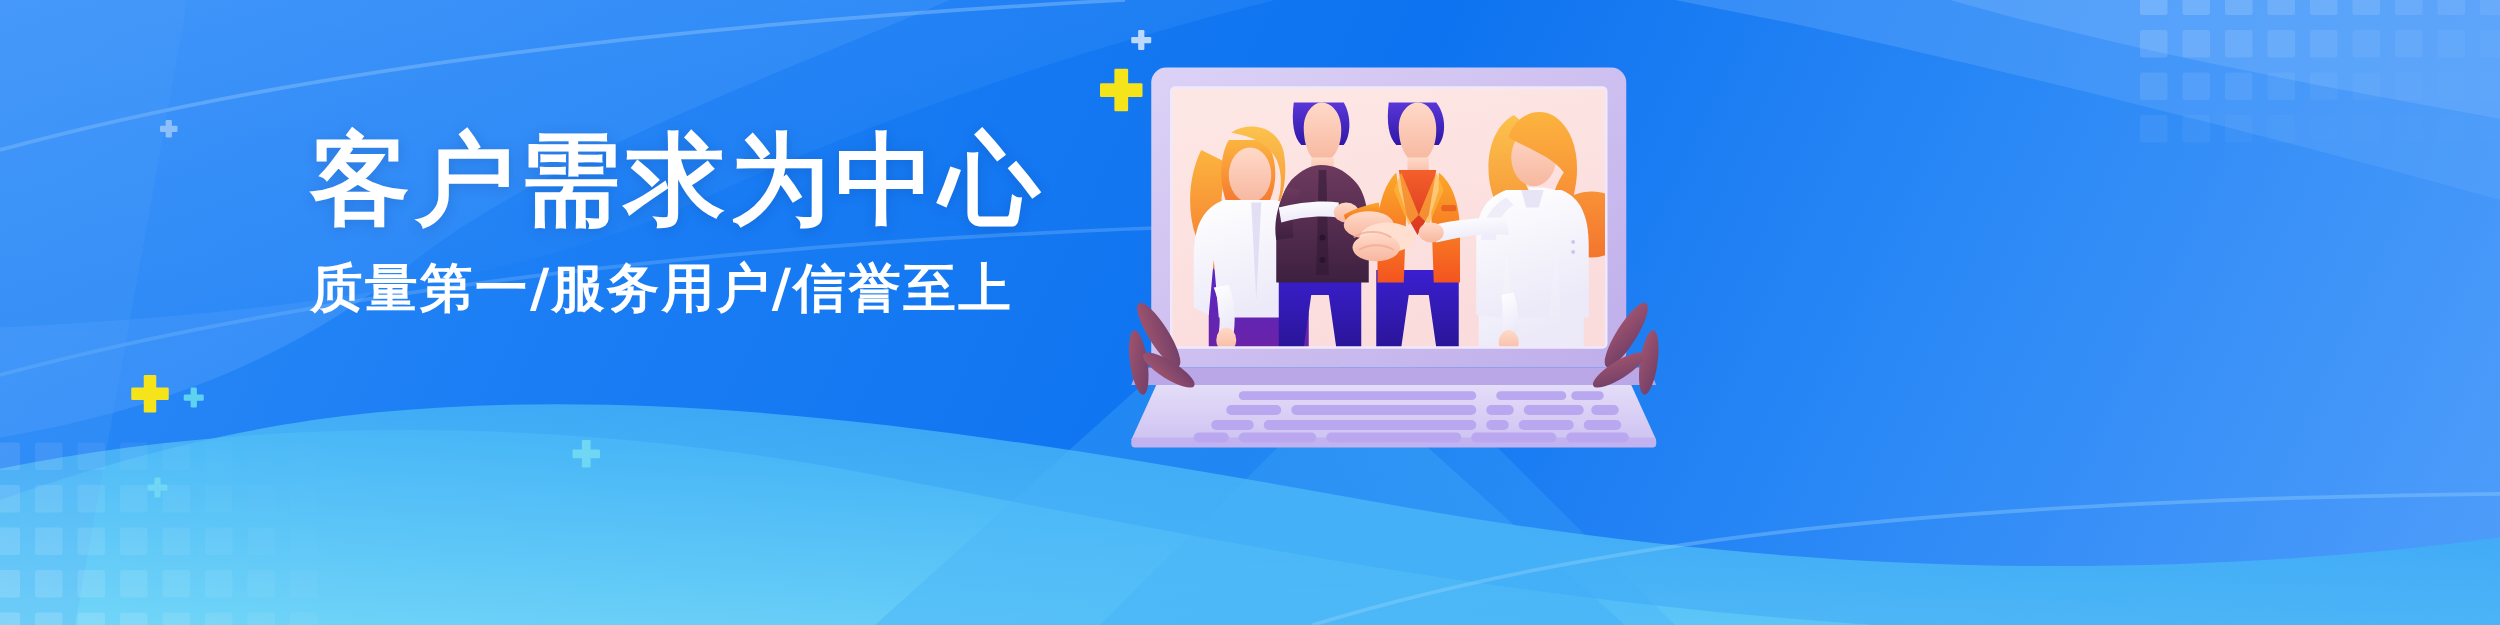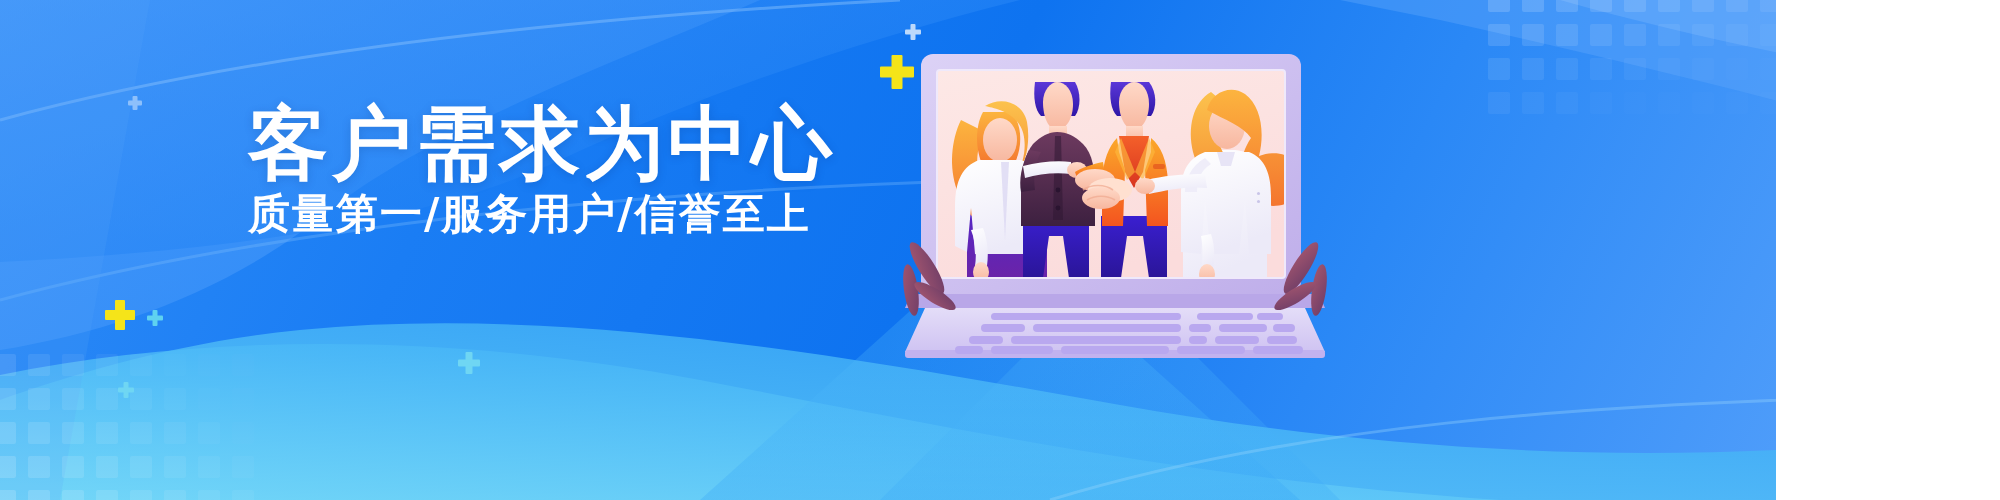--- a/index.html
+++ b/index.html
@@ -1,21 +1,21 @@
 <!DOCTYPE html>
 <html><head>
 <meta charset="utf-8">
 <style>
   * { margin:0; padding:0; box-sizing:border-box; }
   html,body { background:#ffffff; }
   body { font-family:"Liberation Sans", sans-serif; }
 
   #banner {
     position:relative;
-    width:1776px;
+    width:2000px;
     height:500px;
     overflow:hidden;
     background:#c2410c;
   }
 
   
   .bg-base {
     position:absolute; inset:0;
     background:linear-gradient(115deg,#2f8cf7 0%,#1a7df4 26%,#0e73f0 52%,#2a88f6 74%,#4f9dfa 100%);
   }
@@ -44,21 +44,21 @@
     font-family:"DejaVu Sans","Liberation Sans",sans-serif;
     font-weight:700;
     font-size:80px;
     line-height:1.0;
     letter-spacing:4px;
     color:#ffffff;
     white-space:nowrap;
     text-shadow:0 2px 10px rgba(0,40,110,0.18);
   }
   .subline {
-    margin-top:9px;
+    margin-top:26px;
     font-family:"DejaVu Sans","Liberation Sans",sans-serif;
     font-weight:600;
     font-size:42px;
     line-height:1.0;
     letter-spacing:2px;
     color:#ffffff;
     white-space:nowrap;
   }
 
   

